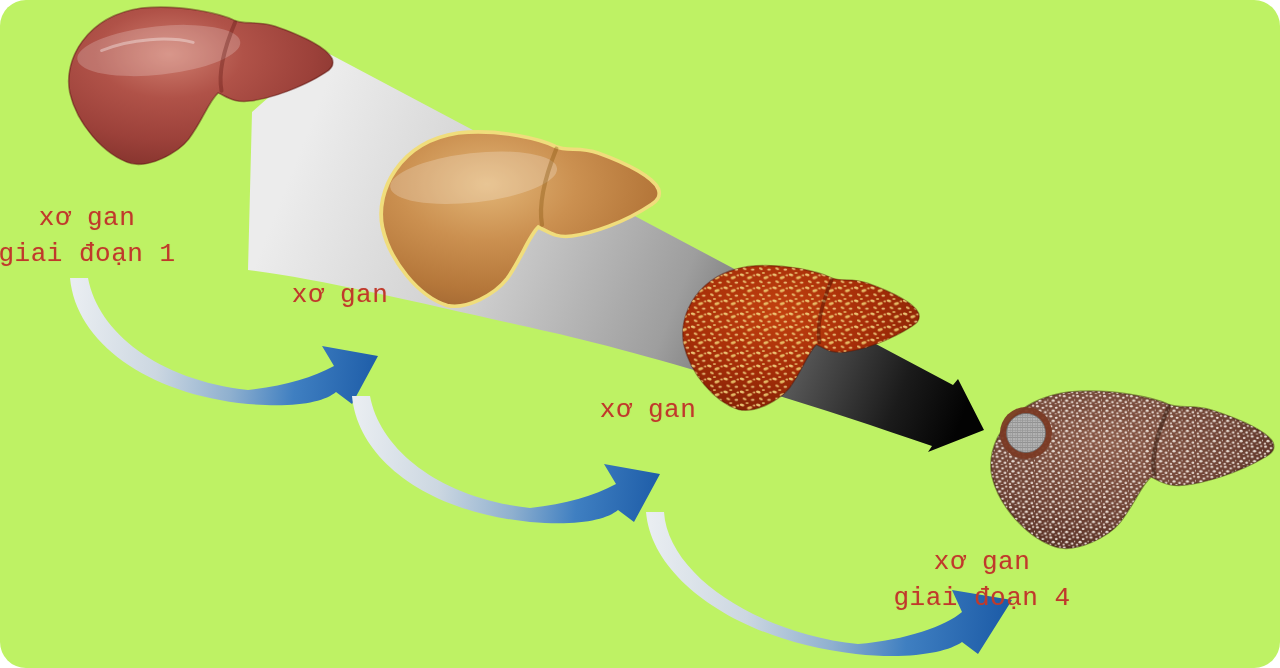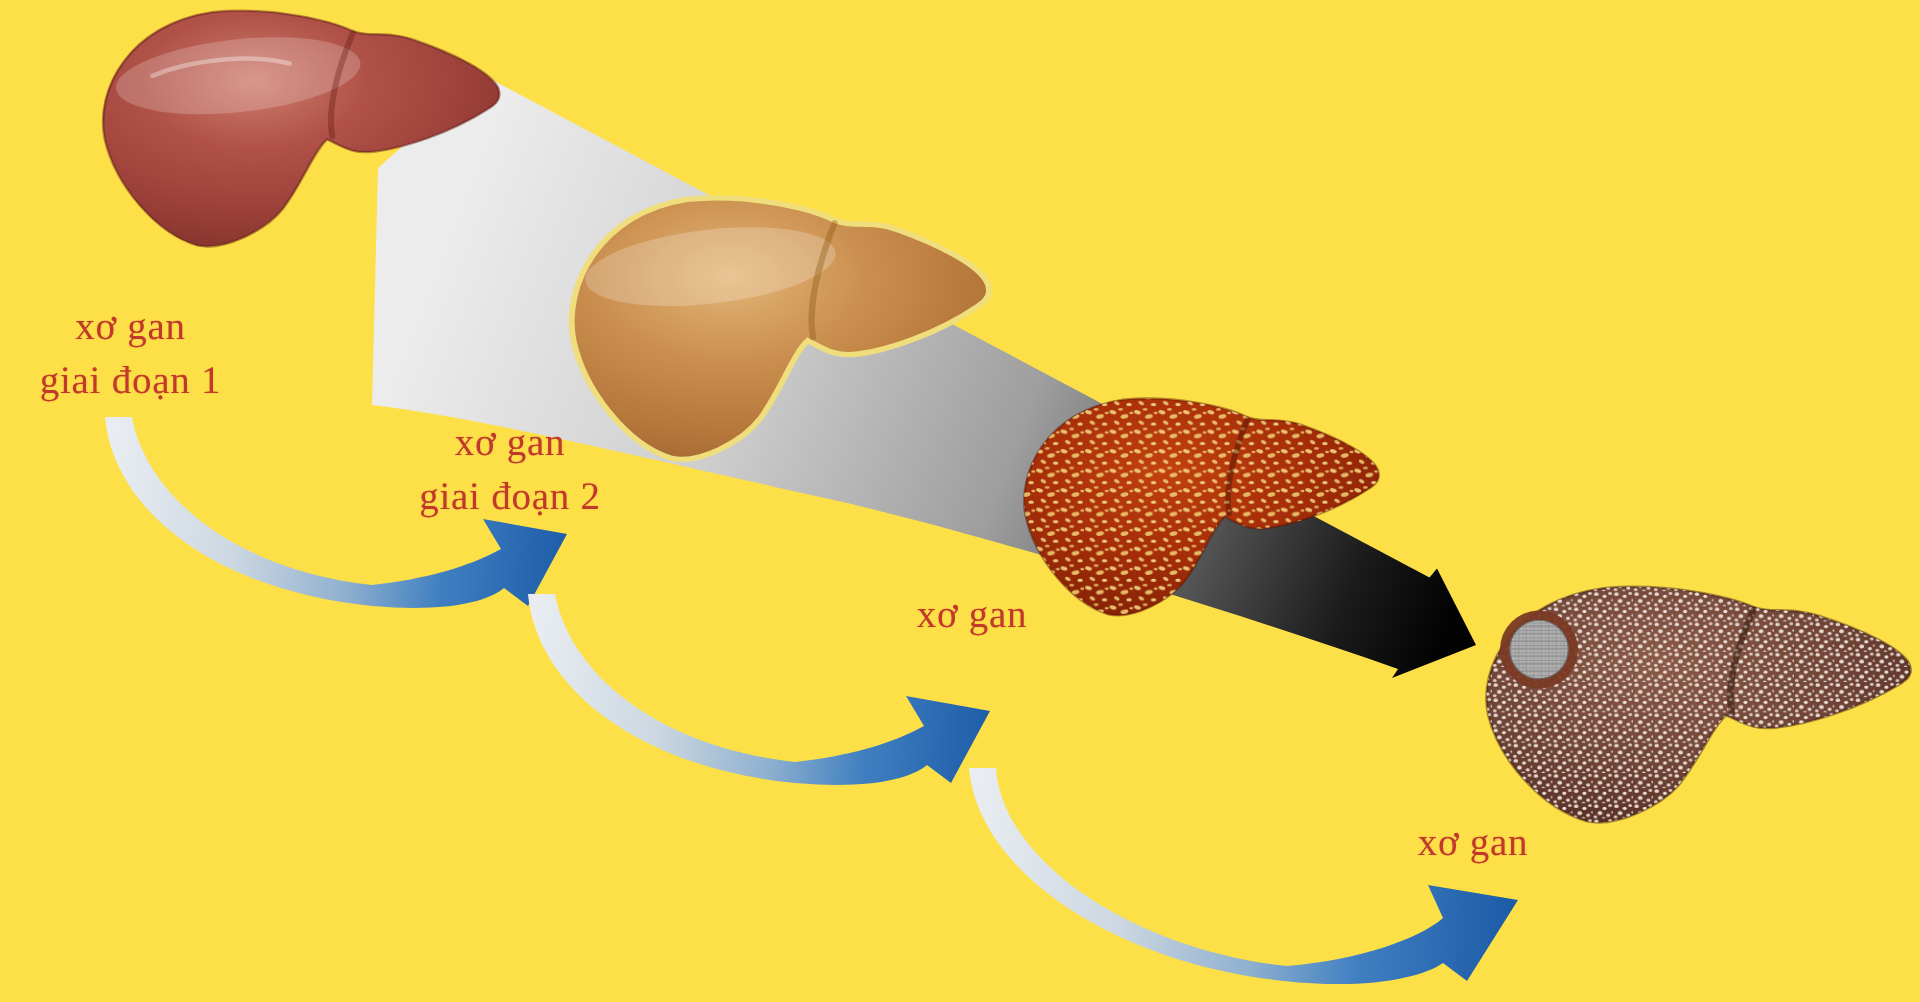--- a/index.html
+++ b/index.html
@@ -1,18 +1,18 @@
 <!DOCTYPE html>
 <html><head>
 <meta charset="utf-8">
 <style>
   html,body{margin:0;padding:0;background:#ffffff;}
   .canvas{
-    position:relative;width:1280px;height:668px;background:#fde047;
-    overflow:hidden;font-family:Liberation Serif, serif;
+    position:relative;width:1280px;height:668px;background:#bef264;
+    overflow:hidden;font-family:Liberation Mono, monospace;border-radius:26px;
   }
   .diagram-svg{position:absolute;left:0;top:0;}
   .stage-label{
     position:absolute;width:210px;text-align:center;
     color:#c0392b;font-size:26px;line-height:36px;letter-spacing:.5px;
     font-weight:500;text-shadow:0 0 1px rgba(210,90,70,.35);
   }
   .stage-label span{display:block;white-space:nowrap;}
   .lbl1{left:-18px;top:200px;}
   .lbl2{left:235px;top:277px;}
@@ -162,22 +162,22 @@
       <circle cx="1026" cy="433" r="19.5" fill="url(#mesh)" stroke="#6a6a6a" stroke-width="0.8"></circle>
     </g>
   </svg>
 
   <div class="stage-label lbl1">
     <span>xơ gan</span>
     <span>giai đoạn 1</span>
   </div>
   <div class="stage-label lbl2">
     <span>xơ gan</span>
-    <span>giai đoạn 2</span>
   </div>
   <div class="stage-label lbl3">
     <span>xơ gan</span>
   </div>
   <div class="stage-label lbl4">
     <span>xơ gan</span>
+    <span>giai đoạn 4</span>
   </div>
 
 </div>
 
 </body></html>

